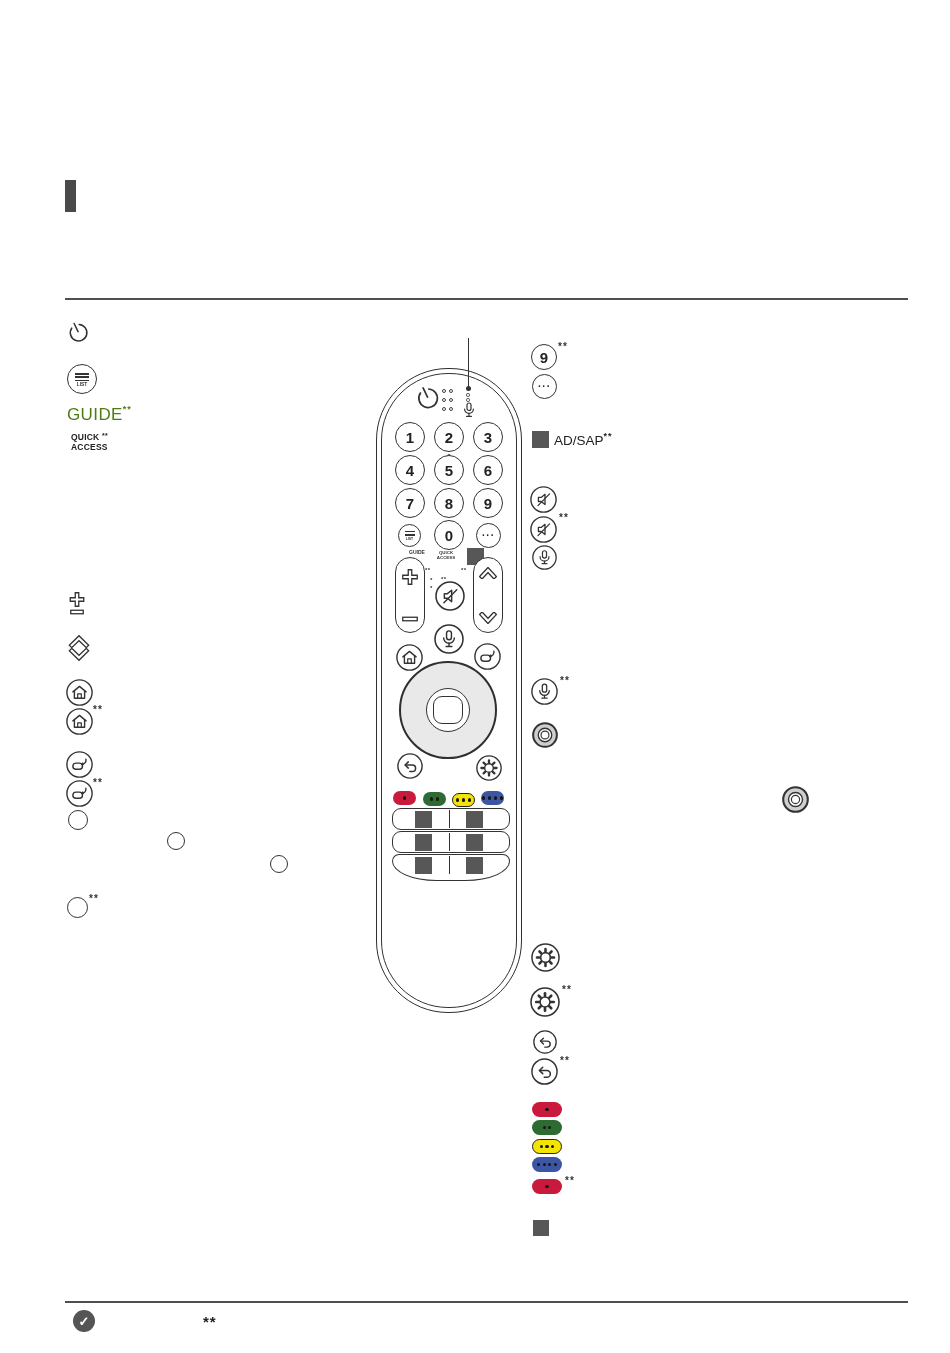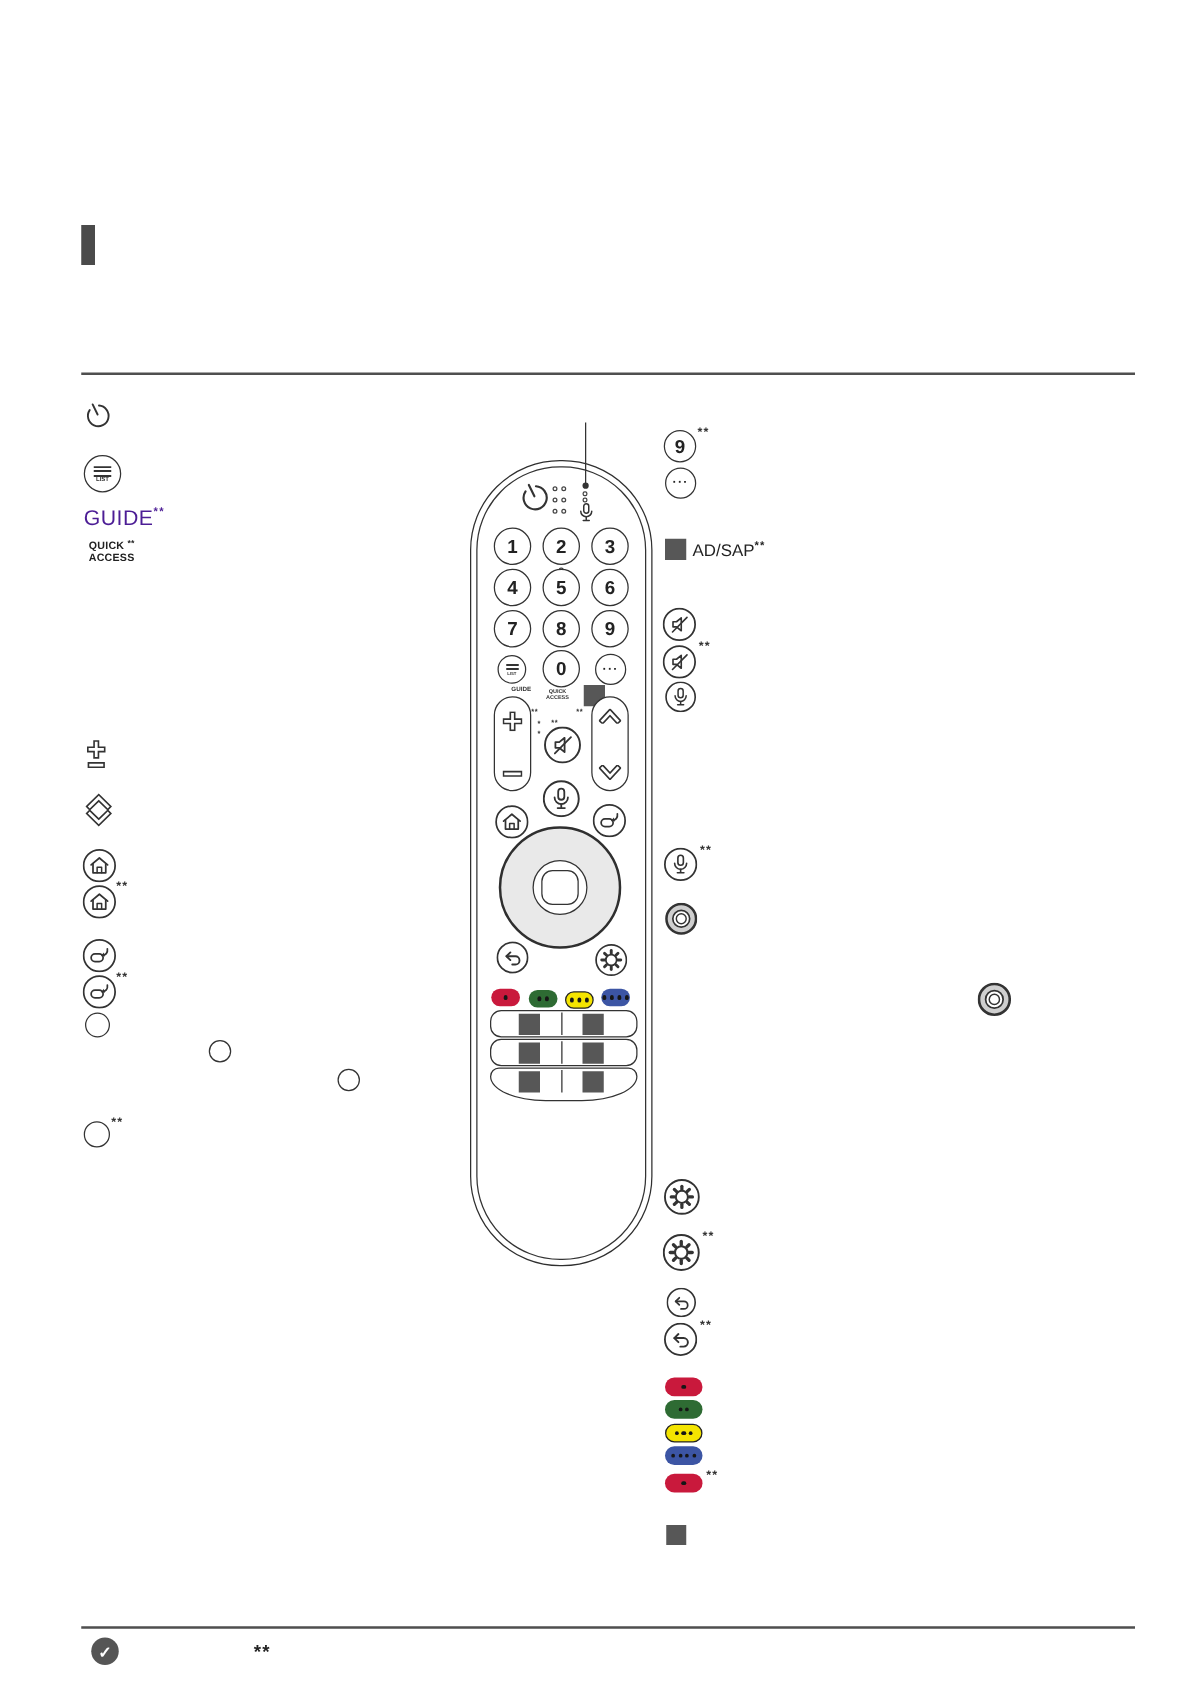--- a/index.html
+++ b/index.html
@@ -16,21 +16,21 @@
   .o2{stroke-width:2.2;stroke:#fff;stroke-linecap:square;stroke-linejoin:miter}
   .sup{position:absolute;font-size:10px;font-weight:bold;color:#333;letter-spacing:1px;line-height:1}
   .tiny{position:absolute;font-size:6px;font-weight:bold;color:#333;letter-spacing:.5px;line-height:1}
   .dot{position:absolute;border-radius:50%}
   .dot.f{background:#333}
   .dot.h{border:1px solid #444;background:#fff}
   .sqm{position:absolute;background:#575757}
   .pill{position:absolute;display:flex;align-items:center;justify-content:center;gap:2.6px;border-radius:8px}
   .pdot{width:3.2px;height:3.2px;border-radius:50%;background:#161616}
   .bars{background:repeating-linear-gradient(#333 0 1.5px,transparent 1.5px 3.4px)}
-  .lbl-guide{font-size:17px;color:#4c1d95;letter-spacing:.4px}
+  .lbl-guide{font-size:17px;color:#4d7c0f;letter-spacing:.4px}
   .lbl-quick{font-size:8.5px;font-weight:bold;color:#222;line-height:10px;letter-spacing:.2px}
   .rlabel{position:absolute;text-align:center;font-weight:bold;color:#333}
   .approw{position:absolute;border:1.4px solid #333;background:#fff}
   .check{position:absolute;background:#555;border-radius:50%;display:flex;align-items:center;justify-content:center;color:#fff;font-weight:bold}
 </style>
 </head>
 <body>
 
 <svg width="0" height="0" style="position:absolute">
   <defs>

